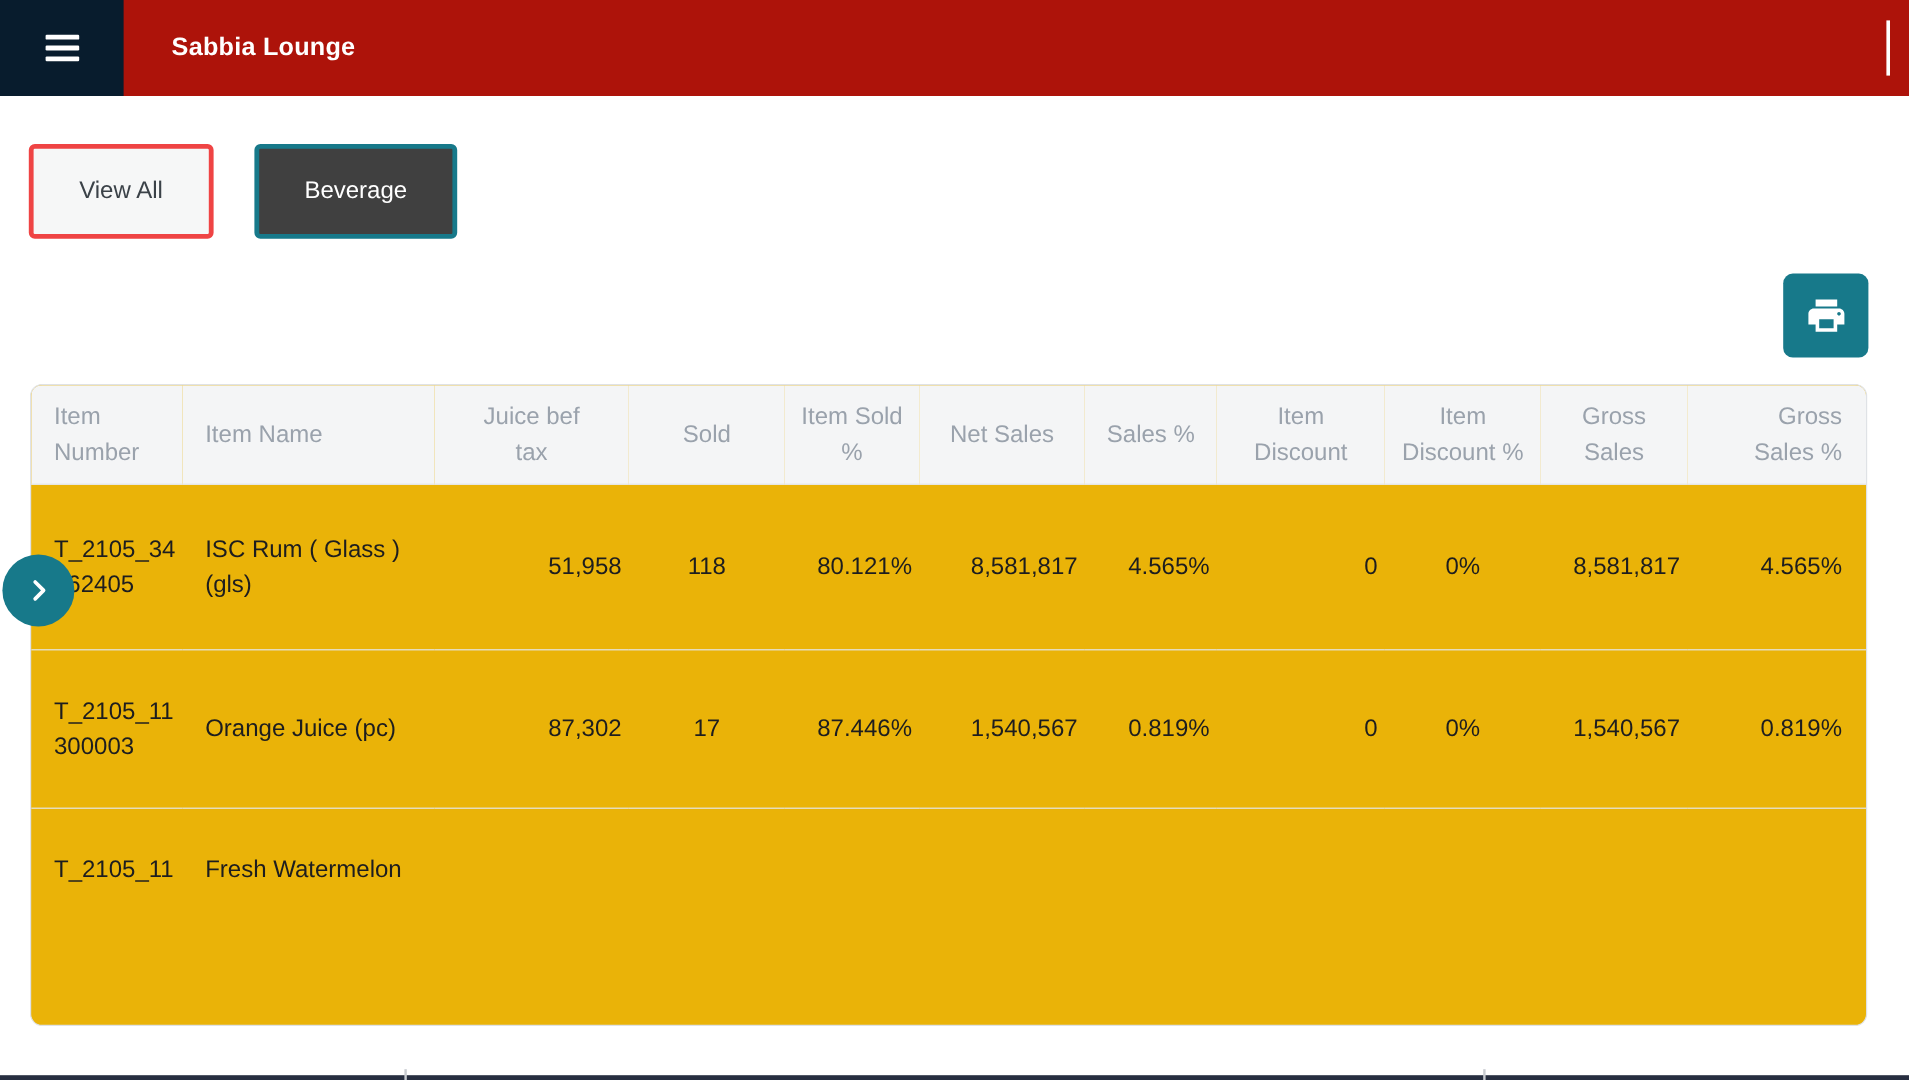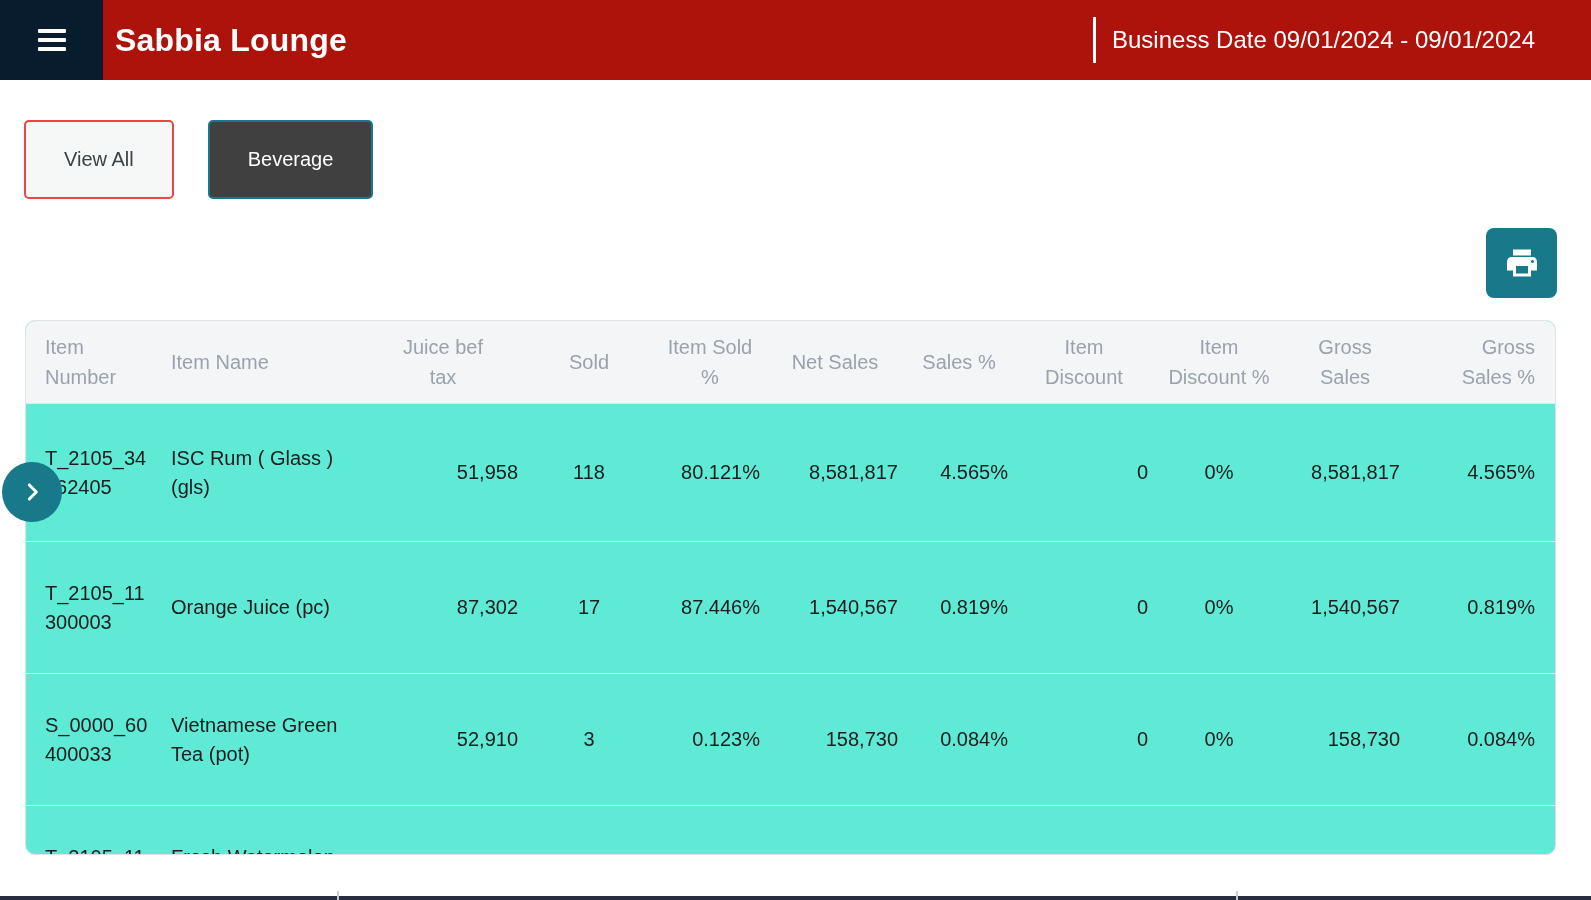--- a/index.html
+++ b/index.html
@@ -12,45 +12,45 @@
     position:absolute;top:0;left:0;width:1591px;height:80px;
     background:#ad130a;display:flex;align-items:center;
   }
   .menu-block{
     width:103px;height:80px;background:#081c2d;border:none;
     display:flex;align-items:center;justify-content:center;cursor:pointer;flex:0 0 auto;
   }
   .hamburger{width:28px;height:22px;display:flex;flex-direction:column;justify-content:space-between;}
   .hamburger span{display:block;width:28px;height:4px;background:#ffffff;border-radius:1px;}
   .page-title{
-    margin-left:12px;color:#ffffff;font-size:32px;font-weight:700;letter-spacing:.2px;white-space:nowrap;
+    margin-left:40px;color:#ffffff;font-size:21px;font-weight:700;letter-spacing:.2px;white-space:nowrap;
   }
   .header-spacer{flex:1 1 auto;}
   .header-divider{width:3px;height:46px;background:#ffffff;margin-right:16px;flex:0 0 auto;}
   .business-date{
     color:#ffffff;font-size:24px;margin-right:56px;white-space:nowrap;cursor:pointer;
   }
   
   .filter-bar{position:absolute;top:120px;left:24px;display:flex;gap:34px;}
   .filter-btn{
     height:79px;padding:0 38px;font-size:20px;font-family:inherit;
-    background:#f6f7f7;color:#3b4248;border:2px solid #ef4444;border-radius:5px;
+    background:#f6f7f7;color:#3b4248;border:4px solid #ef4444;border-radius:5px;
     cursor:pointer;white-space:nowrap;
   }
   .filter-btn.active{background:#404040;color:#ffffff;border-color:#17798a;}
   
   .print-btn{
     position:absolute;left:1486px;top:228px;width:71px;height:70px;
     background:#17798a;border:none;border-radius:8px;cursor:pointer;
     display:flex;align-items:center;justify-content:center;
   }
   
   .table-wrap{
     position:absolute;left:25px;top:320px;width:1531px;height:535px;box-sizing:border-box;
-    border:1px solid #dfe2e6;border-radius:10px;overflow:hidden;background:#5eead4;
+    border:1px solid #dfe2e6;border-radius:10px;overflow:hidden;background:#eab308;
   }
   table{width:100%;border-collapse:collapse;table-layout:fixed;}
   thead th{
     height:80px;background:#f4f5f6;color:#9aa2ac;font-weight:400;font-size:20px;
     line-height:30px;white-space:pre-line;vertical-align:middle;
   }
   tbody tr{height:132px;}
   tbody tr:first-child{height:138px;}
   tbody td{
     font-size:20px;color:#1d1d1f;line-height:29px;white-space:pre-line;
@@ -79,21 +79,20 @@
   <button class="menu-block">
     <span class="hamburger">
         <span></span>
         <span></span>
         <span></span>
       </span>
   </button>
   <div class="page-title">Sabbia Lounge</div>
   <div class="header-spacer"></div>
   <div class="header-divider"></div>
-  <div class="business-date">Business Date 09/01/2024 - 09/01/2024</div>
 </header>
 
 <div class="filter-bar">
   <button class="filter-btn">View All</button>
   <button class="filter-btn active">Beverage</button>
 </div>
 
 <button class="print-btn">
   <svg width="36" height="36" viewBox="0 0 24 24" aria-hidden="true">
     <path fill="#ffffff" d="M19 8H5c-1.66 0-3 1.34-3 3v6h4v4h12v-4h4v-6c0-1.66-1.34-3-3-3zm-3 11H8v-5h8v5zm3-7c-.55 0-1-.45-1-1s.45-1 1-1 1 .45 1 1-.45 1-1 1zm-1-9H6v4h12V3z"></path>
@@ -161,35 +160,20 @@
     <td class="ac">17</td>
     <td class="ar">87.446%</td>
     <td class="ar">1,540,567</td>
     <td class="ar">0.819%</td>
     <td class="ar">0</td>
     <td class="ac">0%</td>
     <td class="ar">1,540,567</td>
     <td class="ar pr22">0.819%</td>
   </tr>
         <tr>
-    <td class="al">S_0000_60
-400033</td>
-    <td class="al">Vietnamese Green
-Tea (pot)</td>
-    <td class="ar">52,910</td>
-    <td class="ac">3</td>
-    <td class="ar">0.123%</td>
-    <td class="ar">158,730</td>
-    <td class="ar">0.084%</td>
-    <td class="ar">0</td>
-    <td class="ac">0%</td>
-    <td class="ar">158,730</td>
-    <td class="ar pr22">0.084%</td>
-  </tr>
-        <tr>
     <td class="al">T_2105_11
 &nbsp;</td>
     <td class="al">Fresh Watermelon
 &nbsp;</td>
     <td class="ar"></td>
     <td class="ac"></td>
     <td class="ar"></td>
     <td class="ar"></td>
     <td class="ar"></td>
     <td class="ar"></td>

